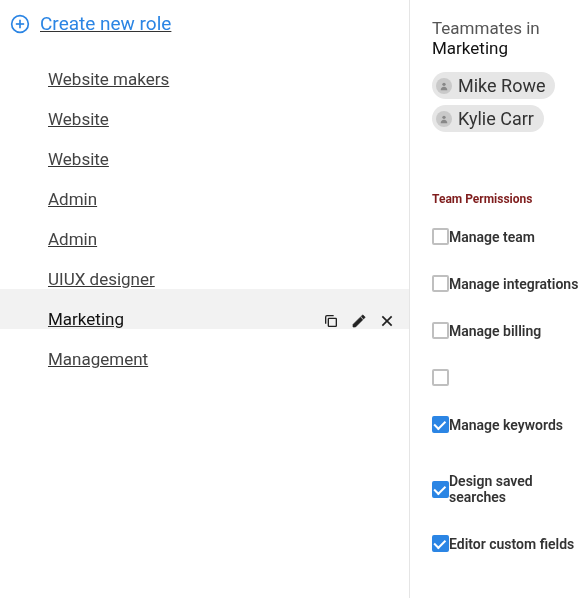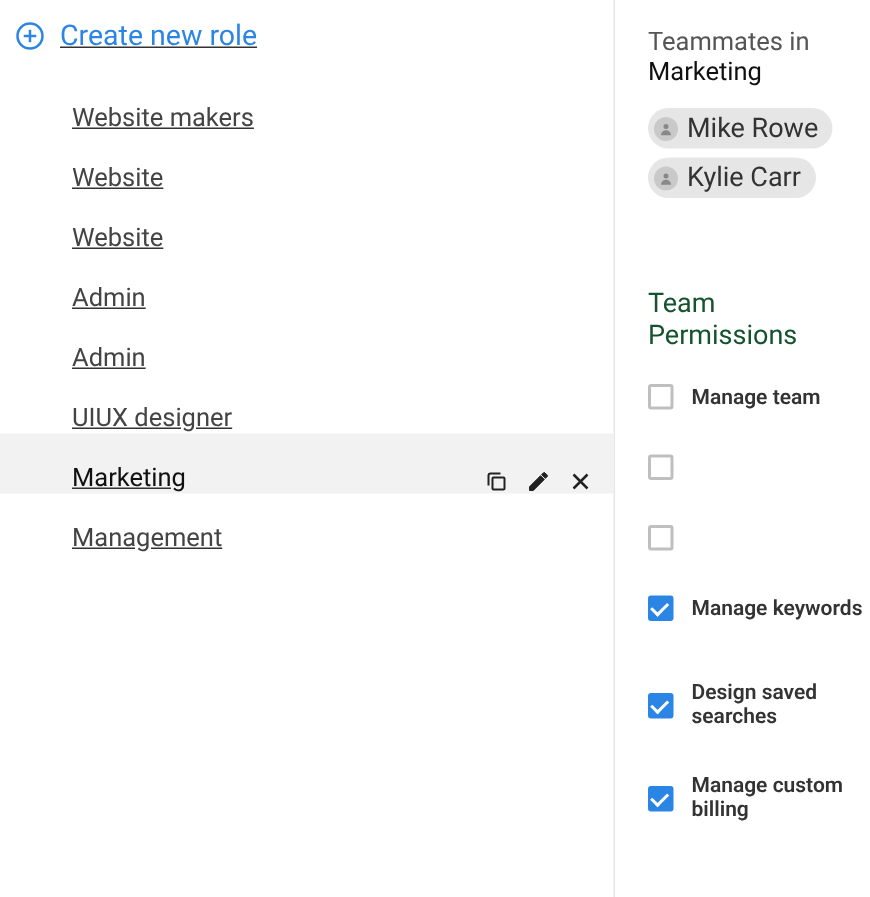--- a/index.html
+++ b/index.html
@@ -79,29 +79,29 @@
     font-size: 18px;
     color: #333;
   }
   .chip .avatar {
     width: 16px; height: 16px; border-radius: 50%;
     background: #c9c9c9;
     display: flex; align-items: center; justify-content: center;
   }
   .chip .avatar svg { width: 10px; height: 10px; display: block; }
   .perm-title {
-    font-size: 18px;
-    color: #14532d;
+    font-size: 12px;
+    color: #7f1d1d;
     margin-bottom: 22px;
+    font-weight: bold;
   }
   .perms { list-style: none; }
   .perm {
     display: flex;
     align-items: center;
-    gap: 12px;
     margin-bottom: 30px;
     font-size: 14px;
     font-weight: 600;
     color: #333;
     cursor: pointer;
   }
   .perm.extra-gap { margin-bottom: 40px; margin-top: 12px; }
   .checkbox {
     width: 17px; height: 17px;
     border: 2px solid #bfbfbf;
@@ -207,30 +207,35 @@
       </div>
     </div>
   <div class="perm-title">Team Permissions</div>
   <ul class="perms" id="perms">
       <li class="perm">
         <span class="checkbox"></span>
         <span>Manage team</span>
       </li>
       <li class="perm">
         <span class="checkbox"></span>
+        <span>Manage integrations</span>
+      </li>
+      <li class="perm">
+        <span class="checkbox"></span>
+        <span>Manage billing</span>
       </li>
       <li class="perm">
         <span class="checkbox"></span>
       </li>
       <li class="perm extra-gap">
         <span class="checkbox checked"></span>
         <span>Manage keywords</span>
       </li>
       <li class="perm">
         <span class="checkbox checked"></span>
         <span>Design saved searches</span>
       </li>
       <li class="perm">
         <span class="checkbox checked"></span>
-        <span>Manage custom billing</span>
+        <span>Editor custom fields</span>
       </li>
     </ul>
 </div>
 
 </body></html>

